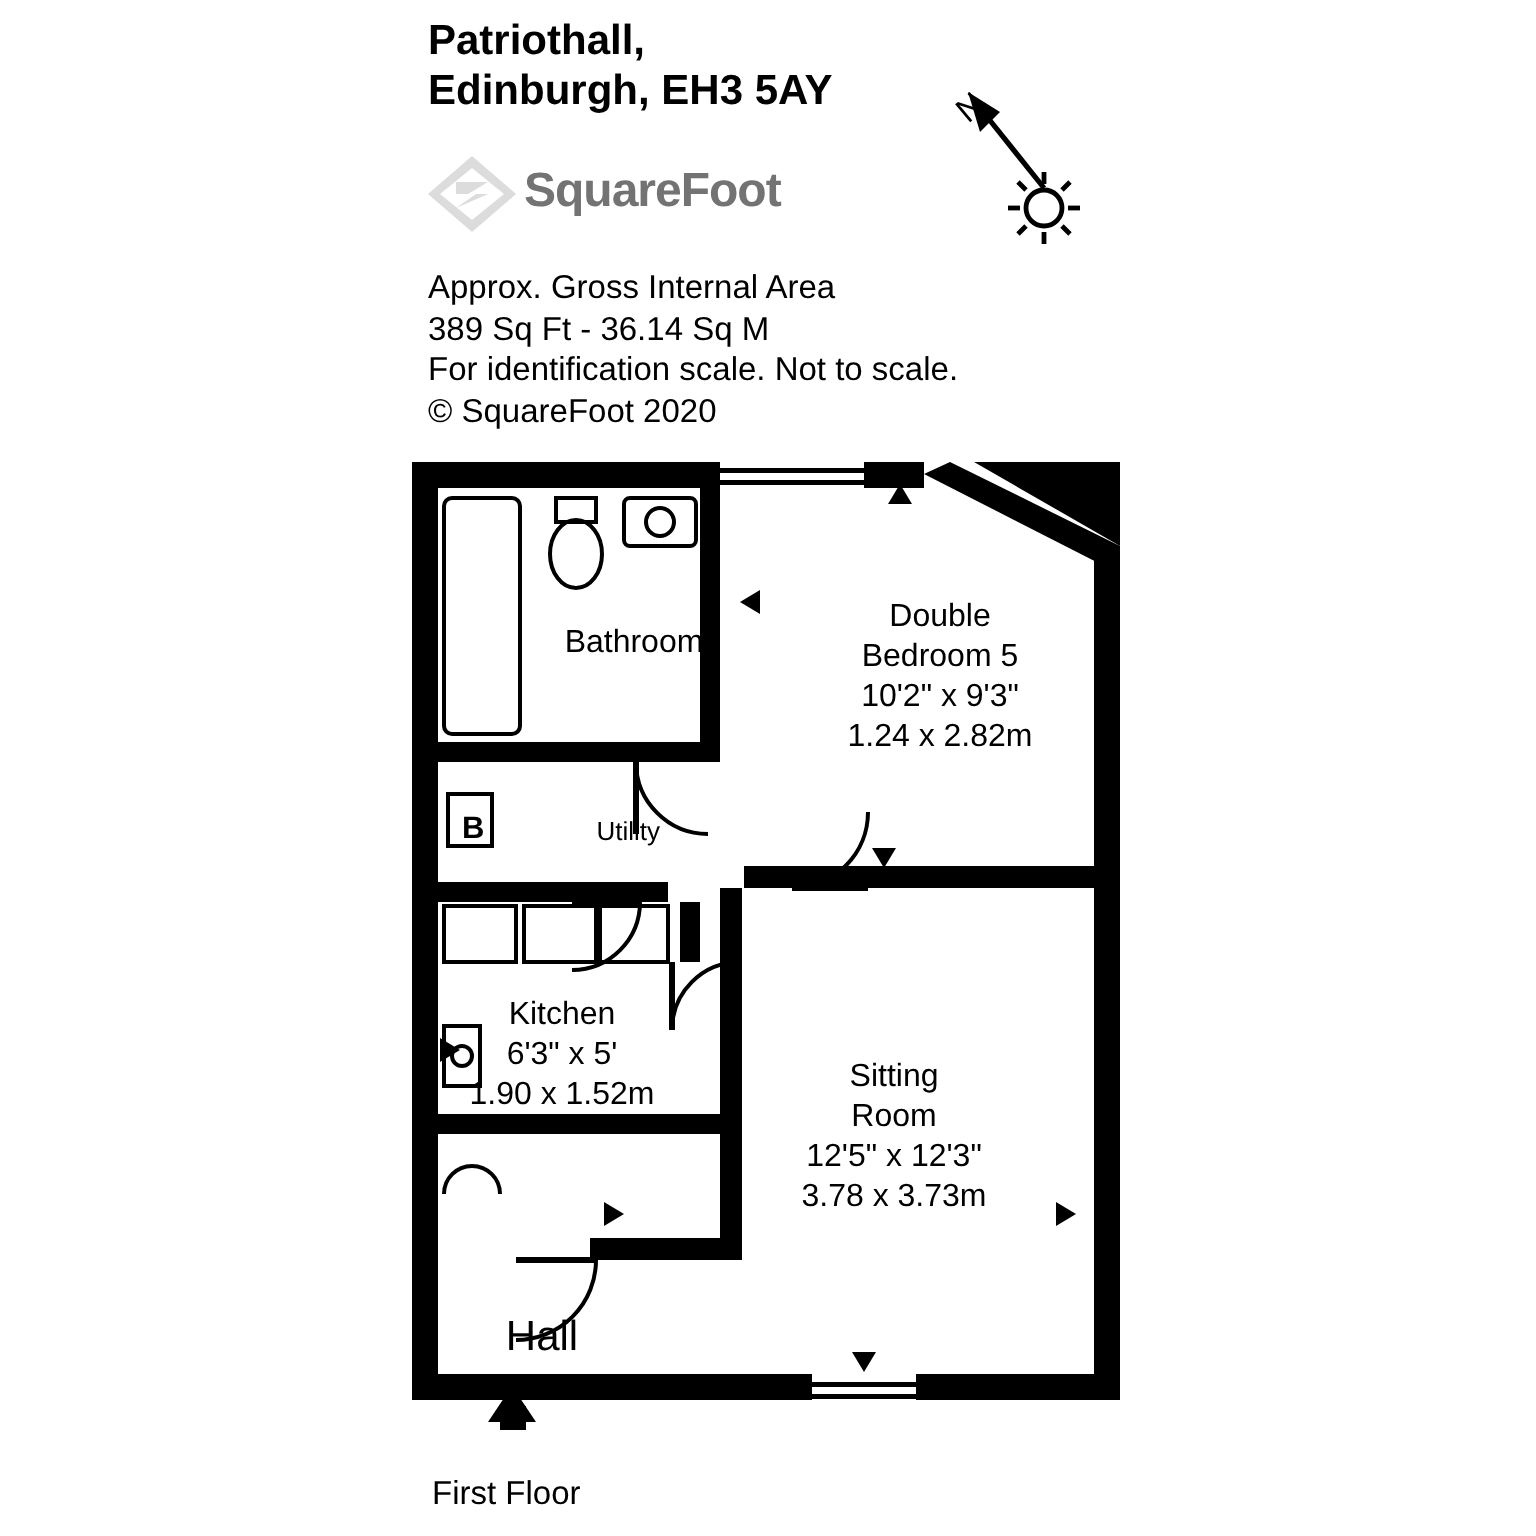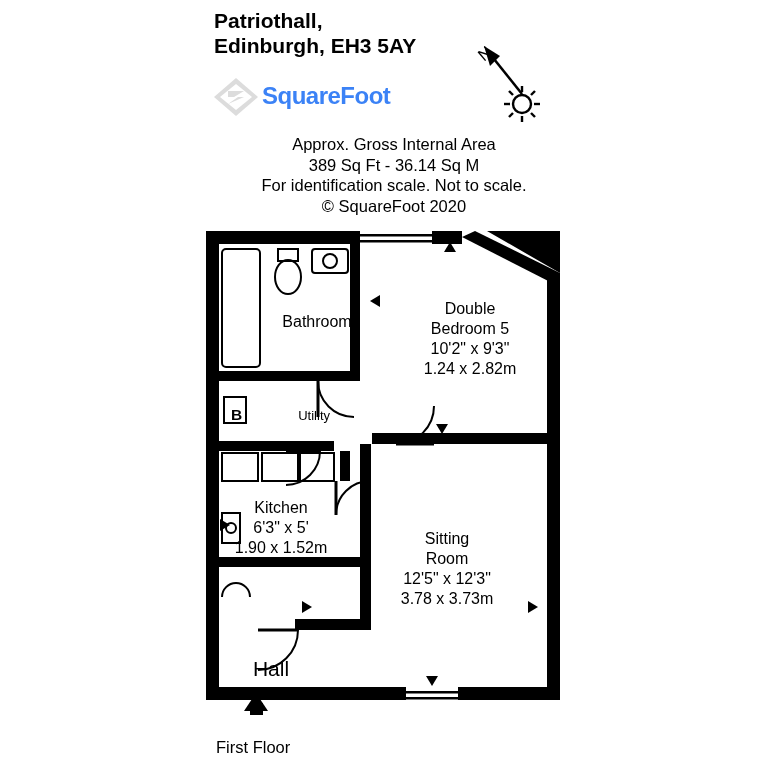--- a/index.html
+++ b/index.html
@@ -17,25 +17,25 @@
   .title{
     position:absolute;left:214px;top:8px;width:330px;
     font-size:21px;font-weight:bold;line-height:25px;letter-spacing:0px;
   }
   .logo{
     position:absolute;left:214px;top:78px;width:210px;height:38px;
   }
   .logo .mark{position:absolute;left:0;top:0;width:44px;height:38px;}
   .logo .wordmark{
     position:absolute;left:48px;top:4px;
-    font-size:24px;font-weight:bold;color:#3b82f6;letter-spacing:-0.5px;
+    font-size:24px;font-weight:bold;color:#737373;letter-spacing:-0.5px;
   }
   .meta{
     position:absolute;left:214px;top:134px;width:360px;
-    font-size:16.5px;line-height:20.5px;text-align:center;
+    font-size:16.5px;line-height:20.5px;
   }
 
   
   .compass{position:absolute;left:466px;top:36px;width:100px;height:110px;}
 
   
   .plan{position:absolute;left:200px;top:225px;width:380px;height:490px;}
   .plan svg{display:block;}
 
   

